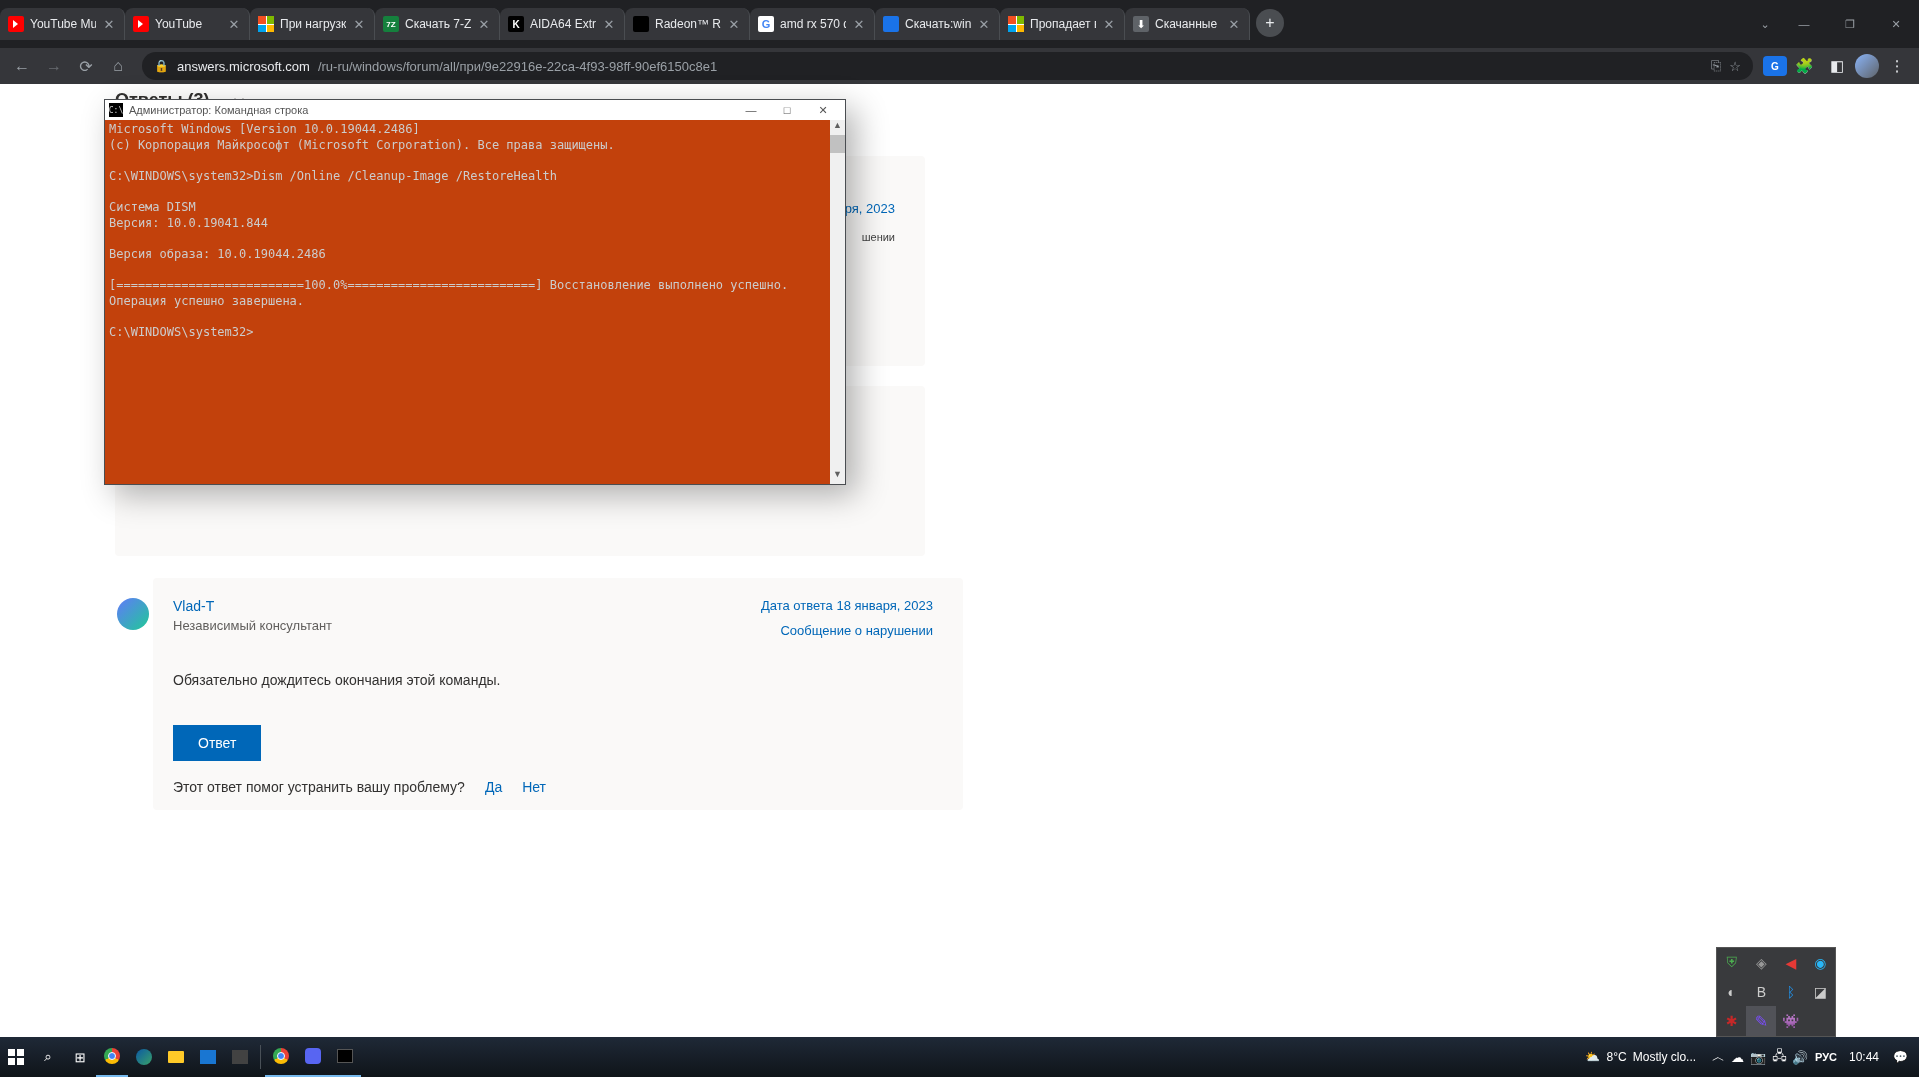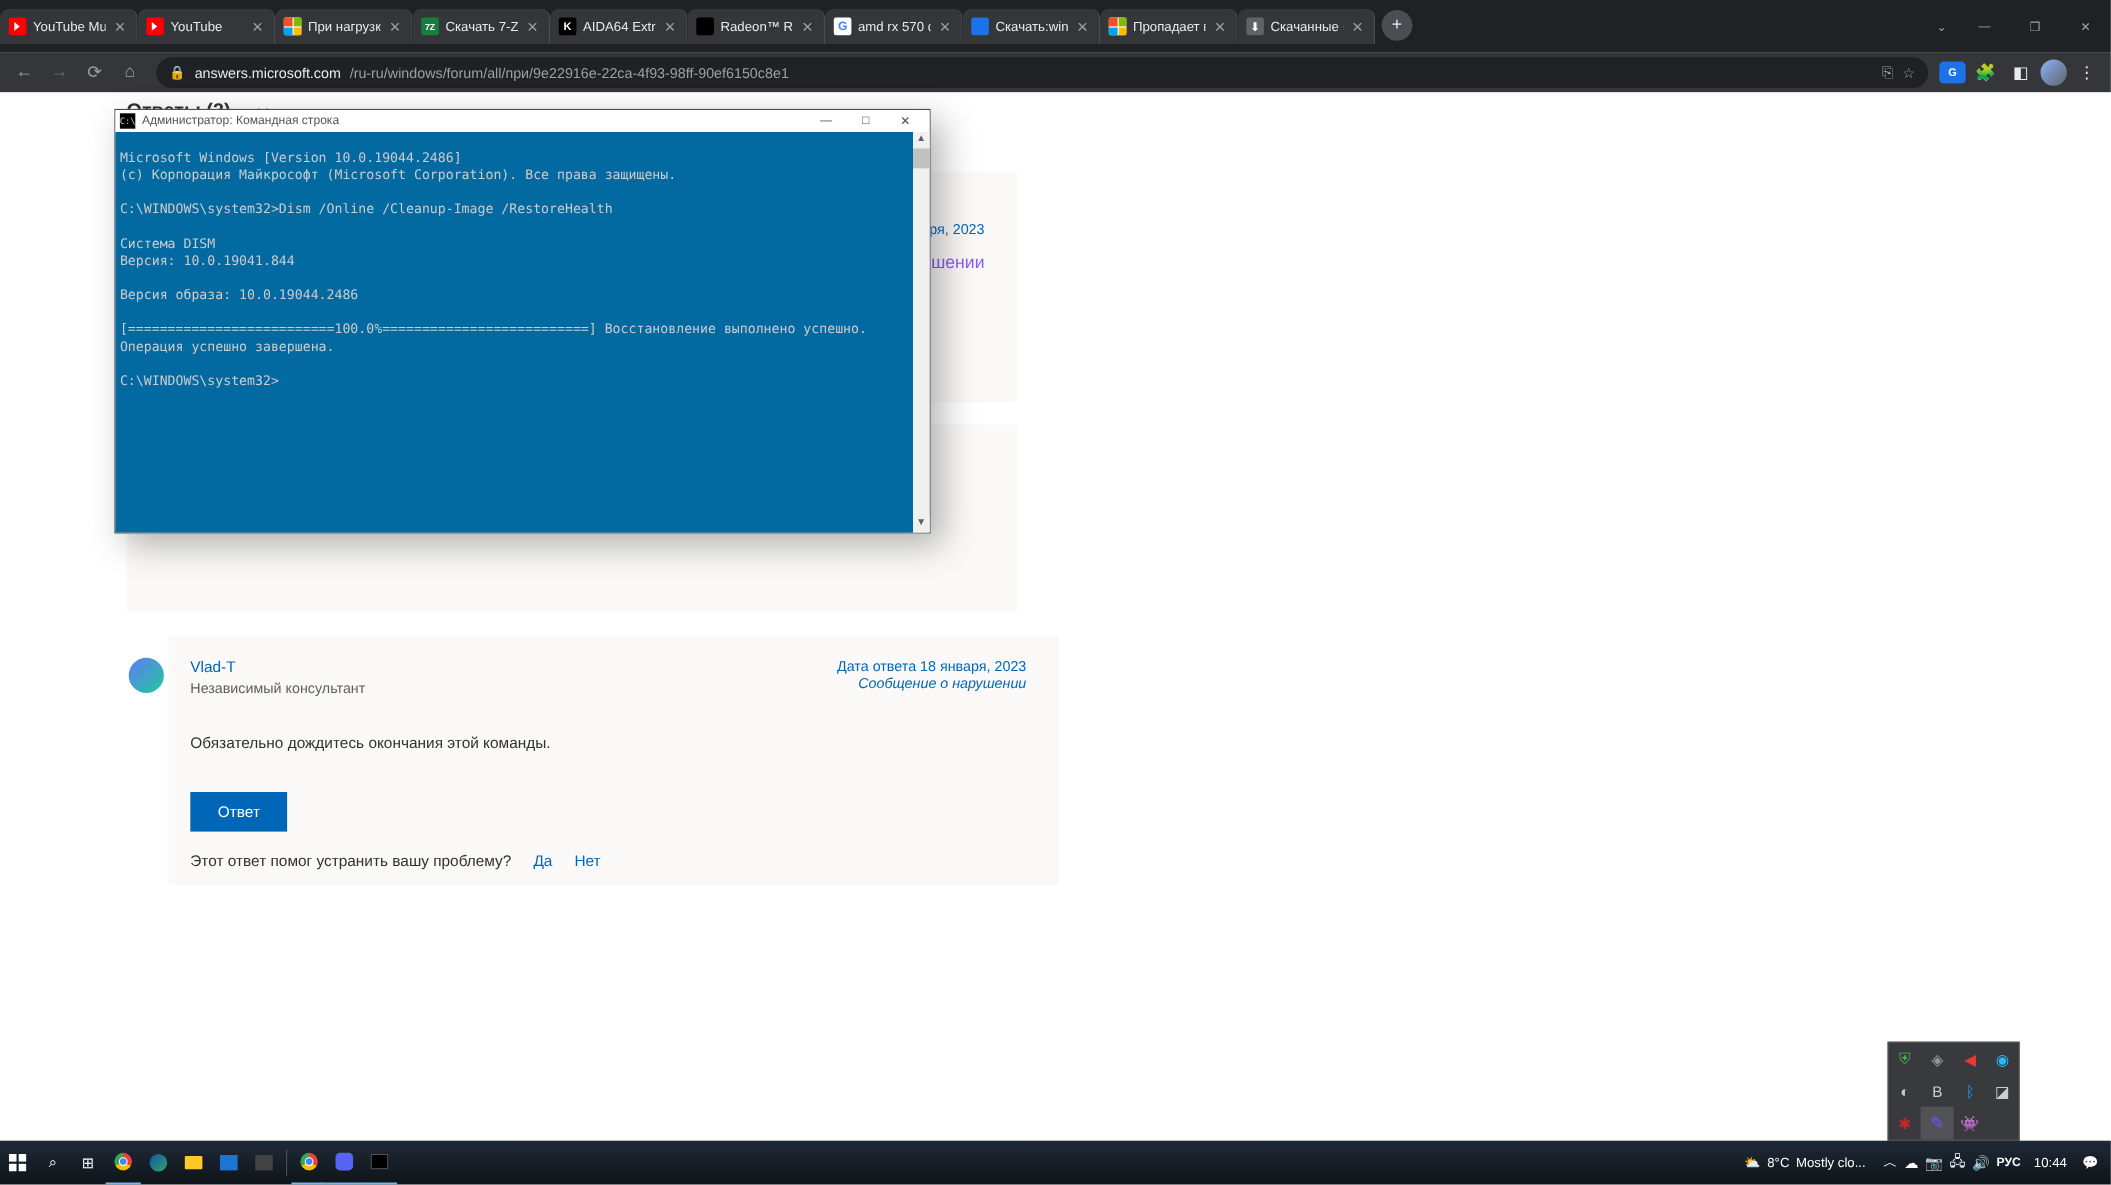--- a/index.html
+++ b/index.html
@@ -35,43 +35,43 @@
 .answers-header { display: flex; align-items: center; gap: 20px; font-size: 18px; font-weight: 600; color: #323130; padding: 6px 0 10px 0;}
 .answers-header svg{ stroke:#605e5c;}
 .reply-card { background: #faf9f8; border-radius: 4px; margin-top: 22px; display:flex; gap:20px; padding:20px 30px 15px 0; position:relative; width:810px;}
 .reply-avatar{ width:32px; height:32px; border-radius:50%; background:linear-gradient(135deg,#617afa,#20c997); flex-shrink:0; margin-left: 0px;}
 .reply-avatar-wrapper{ width:40px; display:flex; justify-content:center; margin-left:-40px}
 .reply-body{ flex:1;}
 .reply-head{ display:flex; justify-content:space-between; align-items:flex-start;}
 .reply-author{ color:#0067b8; font-size:14px; cursor:pointer;}
 .reply-role{ color:#605e5c; font-size:13px; margin-top:4px;}
 .reply-date{ color:#0067b8; font-size:13px; text-align:right;}
-.reply-abuse{ color:#0067b8; font-size:13px; display:block;font-style:italic;}
+.reply-abuse{ color:#0067b8; font-size:13px; margin-top:10px; display:block;}
 .reply-text{ color:#323130; font-size:14px; margin-top:32px; line-height:1.5;}
 .reply-text p{ margin-bottom:16px;}
 .reply-btn{ background:#0067b8; color:#fff; border:none; padding:10px 25px; font-size:14px; cursor:pointer; margin-top:18px;}
 .reply-helpful{ margin-top:18px; font-size:14px; color:#323130; display:flex; gap:20px; align-items:center;}
 .reply-helpful a{ color:#0067b8; cursor:pointer;}
 
 .reply-partial{ position:relative; width:810px;}
 .reply-date-only{ color:#0067b8; font-size:13px; text-align:right; position:absolute; right:30px; top:0;}
-.reply-abuse-only{ color:#8b5cf6; font-size:16px; text-align:right; position:absolute; right:30px; top:28px;}
+.reply-abuse-only{ color:#404040; font-size:11px; text-align:right; position:absolute; right:30px; top:28px;}
 
 .reply-partial-bg{ background:#faf9f8; height:180px; margin-top:55px; border-radius:4px;}
 .reply-partial-bg2{ background:#faf9f8; height:160px; margin-top:5px; border-radius:4px; position:relative;}
 
 
 .cmd-window { position: absolute; top: 99px; left: 104px; width: 742px; height: 386px; border: 1px solid #4a4d51; background: #fff; box-shadow: 10px 10px 30px rgba(0,0,0,0.3); z-index:50;}
 .cmd-title { height: 20px; background: #fff; display: flex; align-items: center; padding: 0 4px; font-size: 11px; color: #555;}
 .cmd-title-icon{ width:14px; height:14px; background:#000; margin-right:6px; display:flex; align-items:center; justify-content:center; color:#ccc; font-size:8px; font-family:monospace;}
 .cmd-title-text{ flex:1;}
 .cmd-title-btns{ display:flex;}
 .cmd-title-btn{ width:36px; height:20px; background:transparent; border:none; font-size:11px; color:#555; cursor:pointer;}
 .cmd-body-wrap{display:flex; height:calc(100% - 20px);}
-.cmd-body { background: #0369a1; color: #cccccc; font-family: Consolas, monospace; font-size: 12px; padding: 16px 4px; flex:1; white-space: pre; overflow: hidden; line-height:1.3;}
+.cmd-body { background: #c2410c; color: #cccccc; font-family: Consolas, monospace; font-size: 12px; padding: 2px 4px; flex:1; white-space: pre; overflow: hidden; line-height:1.3;}
 .cmd-scroll{ width:15px; background:#f0f0f0; position:relative;}
 .cmd-scroll-thumb{ position:absolute; top:0; width:100%; height:18px; background:#c1c1c1;}
 .cmd-scroll-arrow{ position:absolute; width:100%; height:15px; background:#f0f0f0; font-size:9px; text-align:center; color:#606060;}
 
 
 .tray-popup { position: absolute; right: 83px; bottom: 40px; width: 120px; height: 90px; background: #393a3d; border:1px solid #555; display:grid; grid-template-columns:repeat(4,1fr); grid-template-rows:repeat(3,1fr); place-items:center; z-index:60;}
 .tray-icon{ width:16px; height:16px; font-size:14px; display:flex; align-items:center; justify-content:center;}
 .tray-active{ background:#515258; width:30px; height:30px; display:flex; align-items:center; justify-content:center;}
 
 

